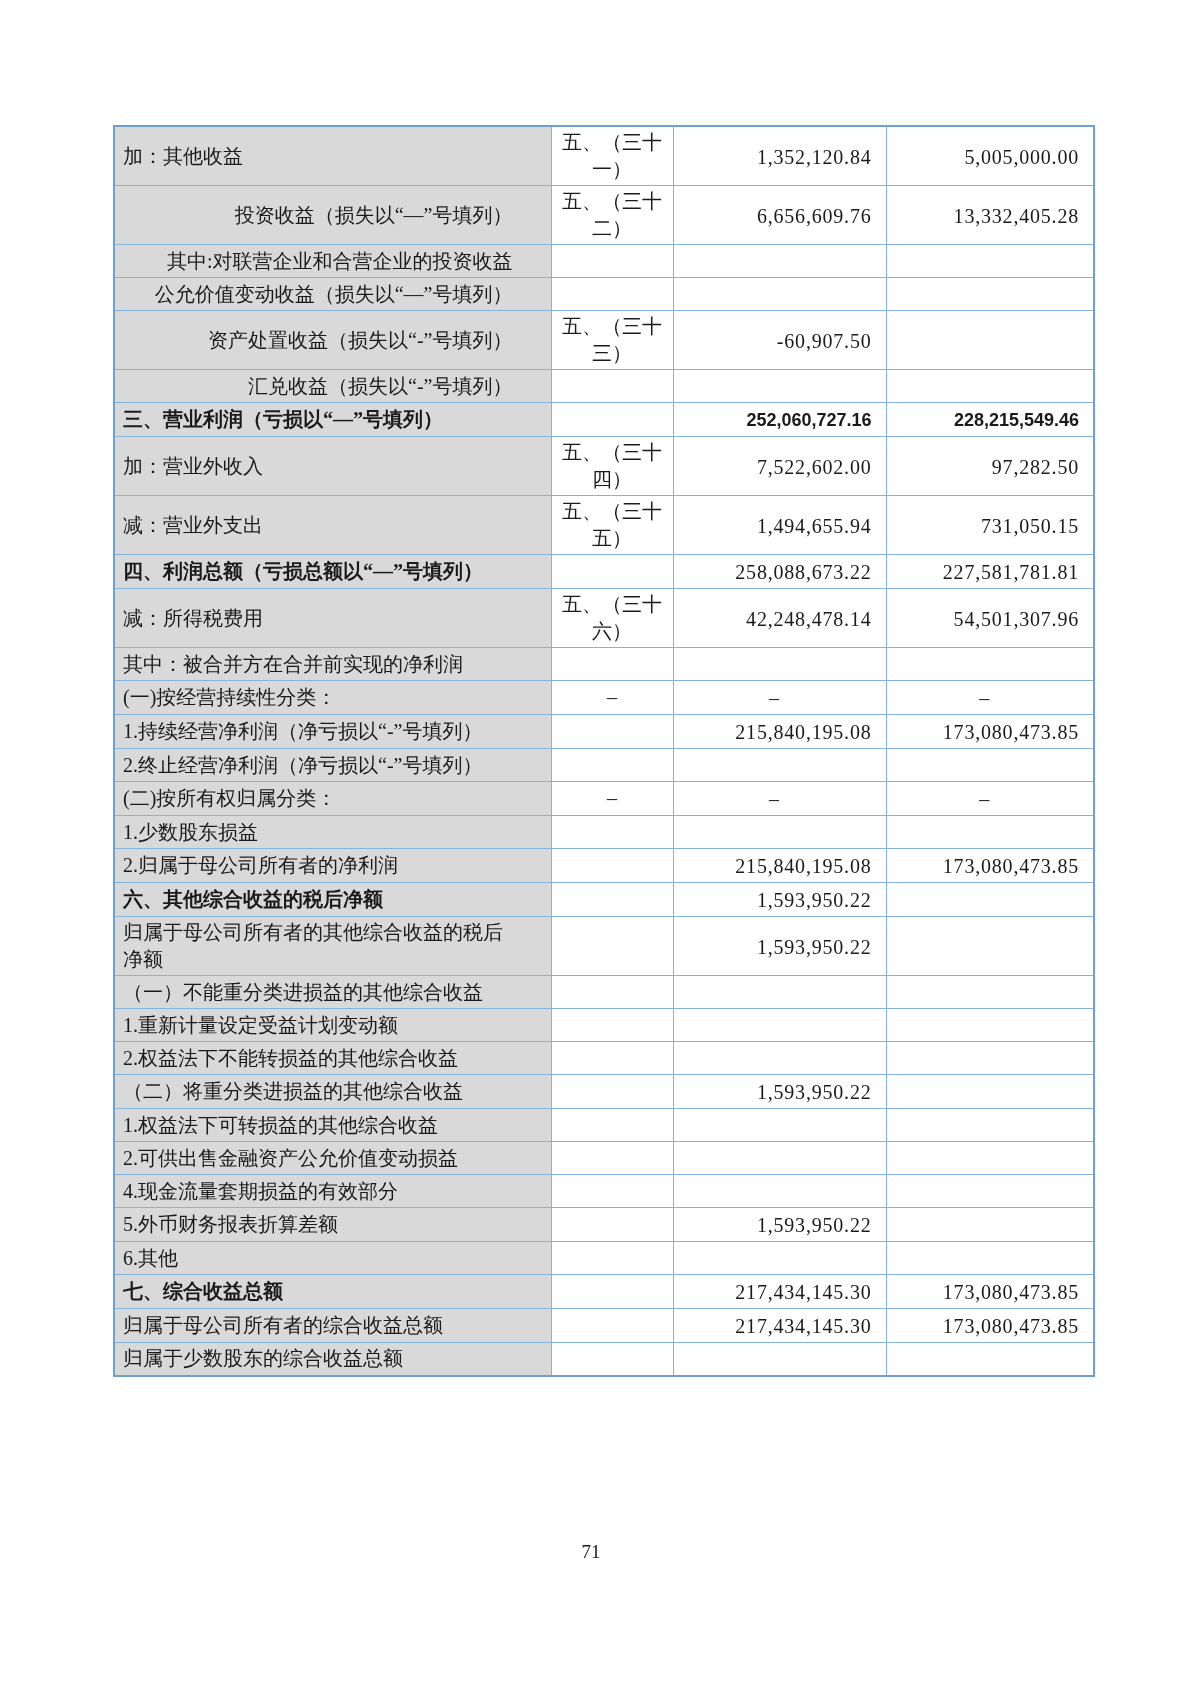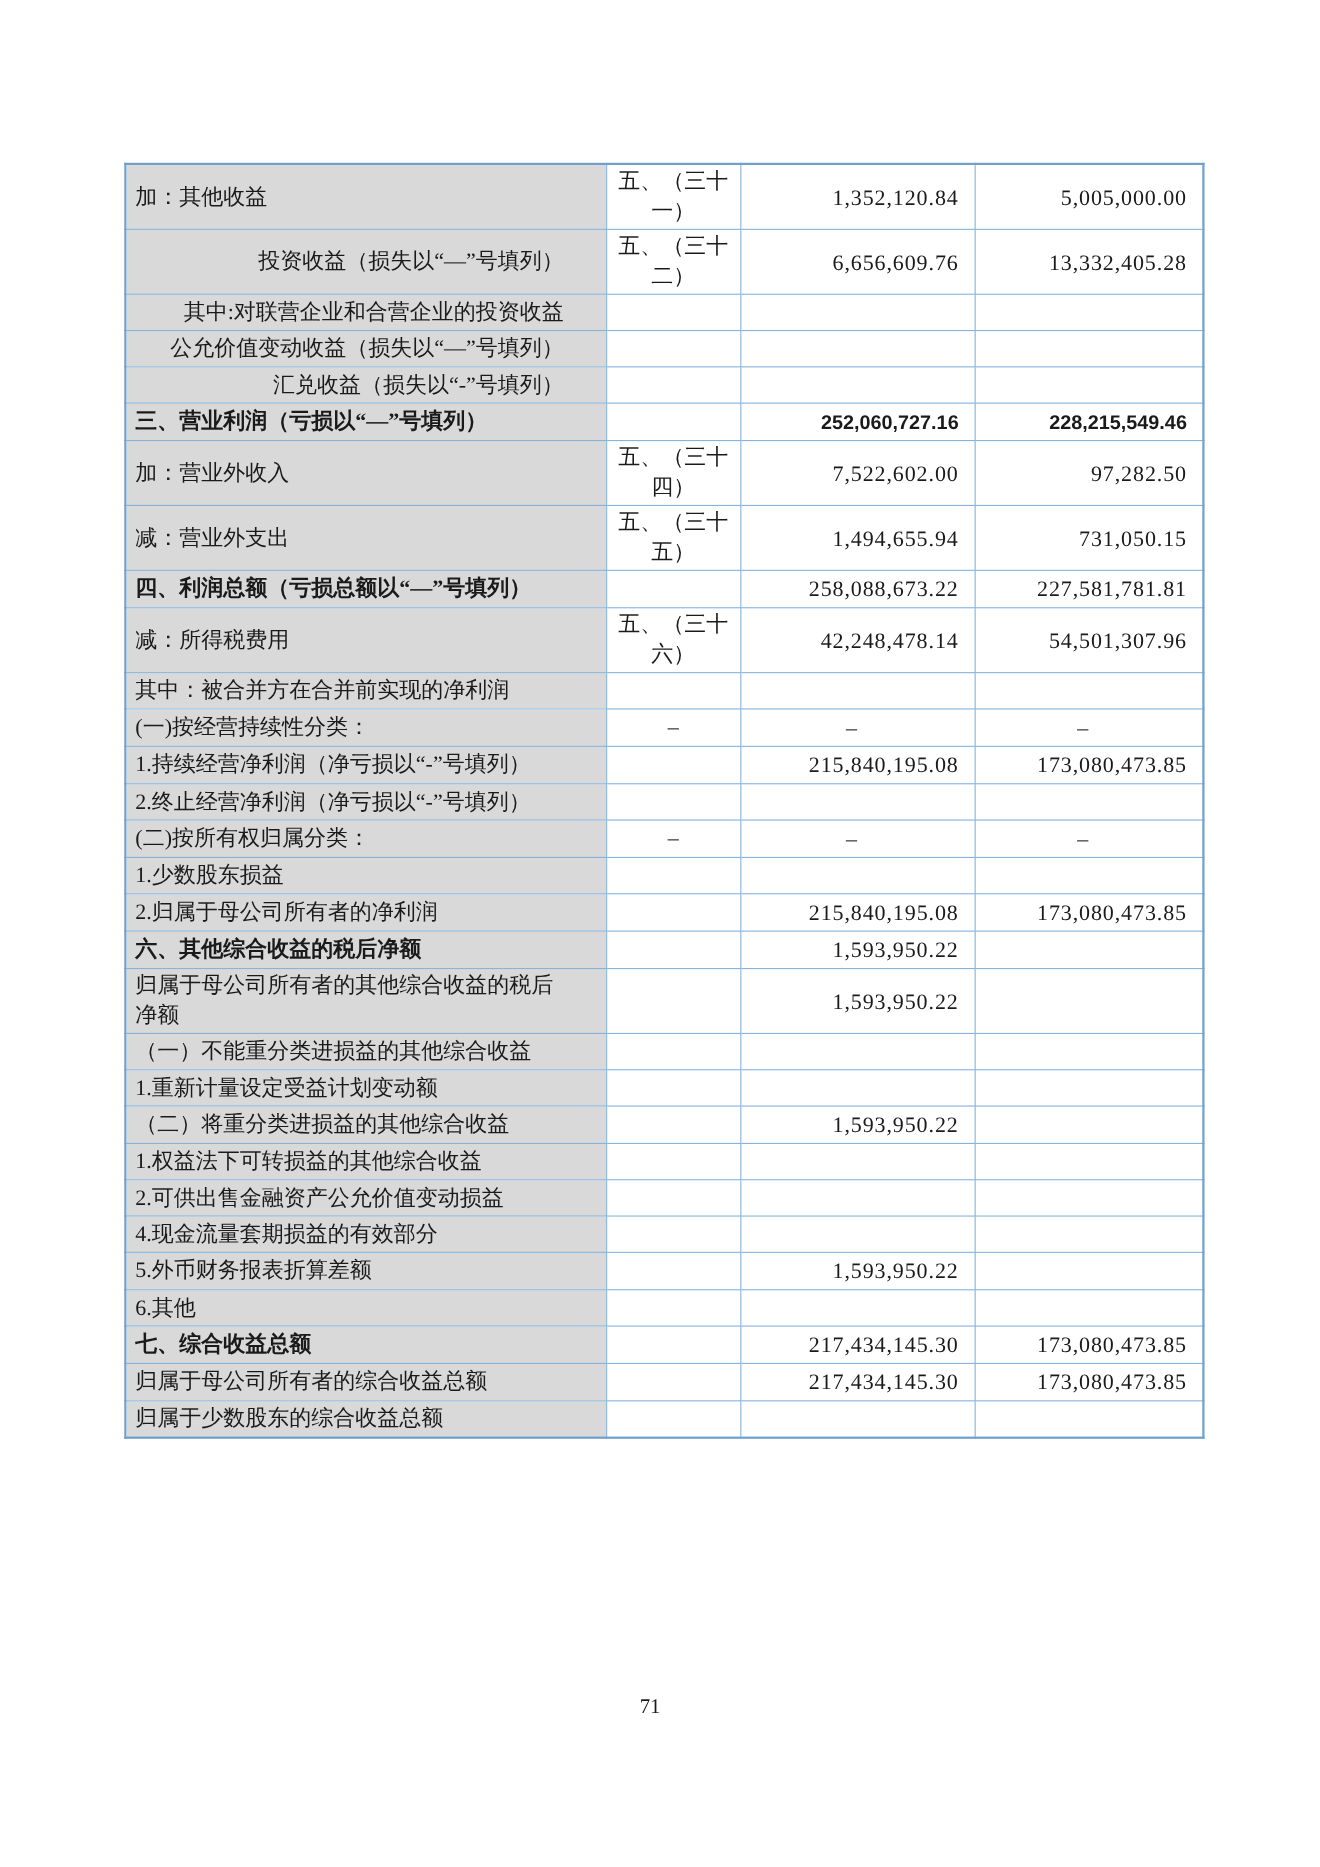--- a/index.html
+++ b/index.html
@@ -6,21 +6,21 @@
   .page{
     position:relative;
     width:1200px;height:1697px;
     background:#ffffff;
     font-family:"Liberation Serif","DejaVu Serif",serif;
     color:#1a1a1a;
     overflow:hidden;
   }
   table.fin{
     position:absolute;
-    left:113px;top:148px;
+    left:113px;top:125px;
     width:980px;
     border-collapse:collapse;
     table-layout:fixed;
     border:2px solid #6f9fcc;
   }
   table.fin td{
     border:1px solid #85b3dc;
     font-size:20px;
     line-height:27px;
     vertical-align:middle;
@@ -92,20 +92,26 @@
       <td class="c-note"></td>
       <td class="c-num"></td>
       <td class="c-num"></td>
     </tr>
         <tr class="r">
       <td class="c-label ind2">公允价值变动收益（损失以“—”号填列）</td>
       <td class="c-note"></td>
       <td class="c-num"></td>
       <td class="c-num"></td>
     </tr>
+        <tr class="r tall">
+      <td class="c-label ind2">资产处置收益（损失以“-”号填列）</td>
+      <td class="c-note">五、（三十三）</td>
+      <td class="c-num">-60,907.50</td>
+      <td class="c-num"></td>
+    </tr>
         <tr class="r">
       <td class="c-label ind2">汇兑收益（损失以“-”号填列）</td>
       <td class="c-note"></td>
       <td class="c-num"></td>
       <td class="c-num"></td>
     </tr>
         <tr class="r bold-row">
       <td class="c-label ind0">三、营业利润（亏损以“—”号填列）</td>
       <td class="c-note"></td>
       <td class="c-num num-sans">252,060,727.16</td>
@@ -195,20 +201,26 @@
       <td class="c-num"></td>
       <td class="c-num"></td>
     </tr>
         <tr class="r">
       <td class="c-label ind1">1.重新计量设定受益计划变动额</td>
       <td class="c-note"></td>
       <td class="c-num"></td>
       <td class="c-num"></td>
     </tr>
         <tr class="r">
+      <td class="c-label ind1">2.权益法下不能转损益的其他综合收益</td>
+      <td class="c-note"></td>
+      <td class="c-num"></td>
+      <td class="c-num"></td>
+    </tr>
+        <tr class="r">
       <td class="c-label ind0">（二）将重分类进损益的其他综合收益</td>
       <td class="c-note"></td>
       <td class="c-num">1,593,950.22</td>
       <td class="c-num"></td>
     </tr>
         <tr class="r">
       <td class="c-label ind0">1.权益法下可转损益的其他综合收益</td>
       <td class="c-note"></td>
       <td class="c-num"></td>
       <td class="c-num"></td>

